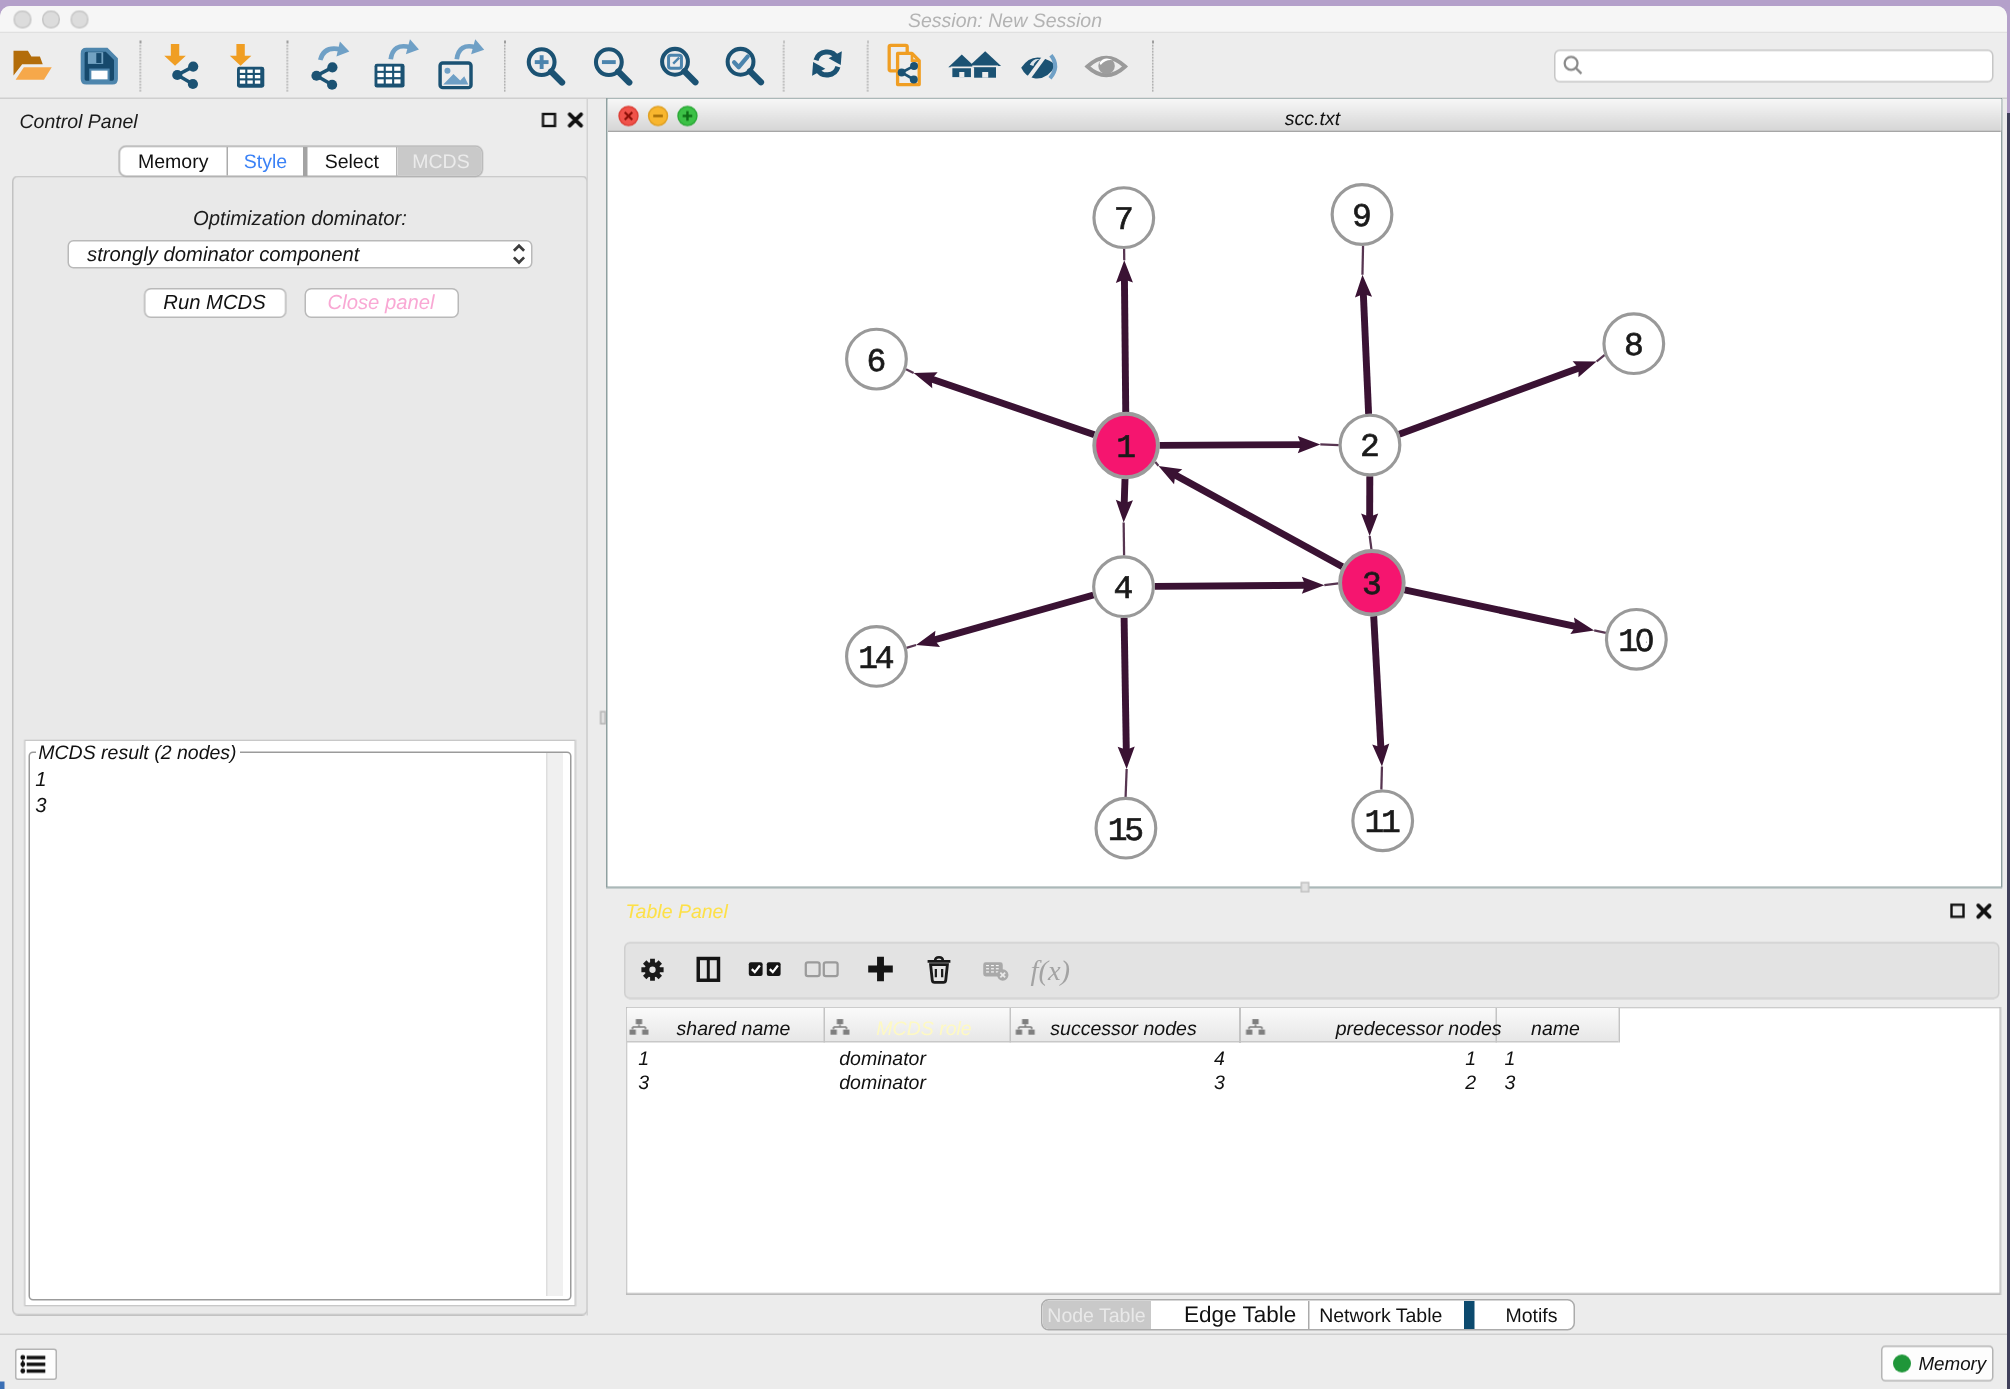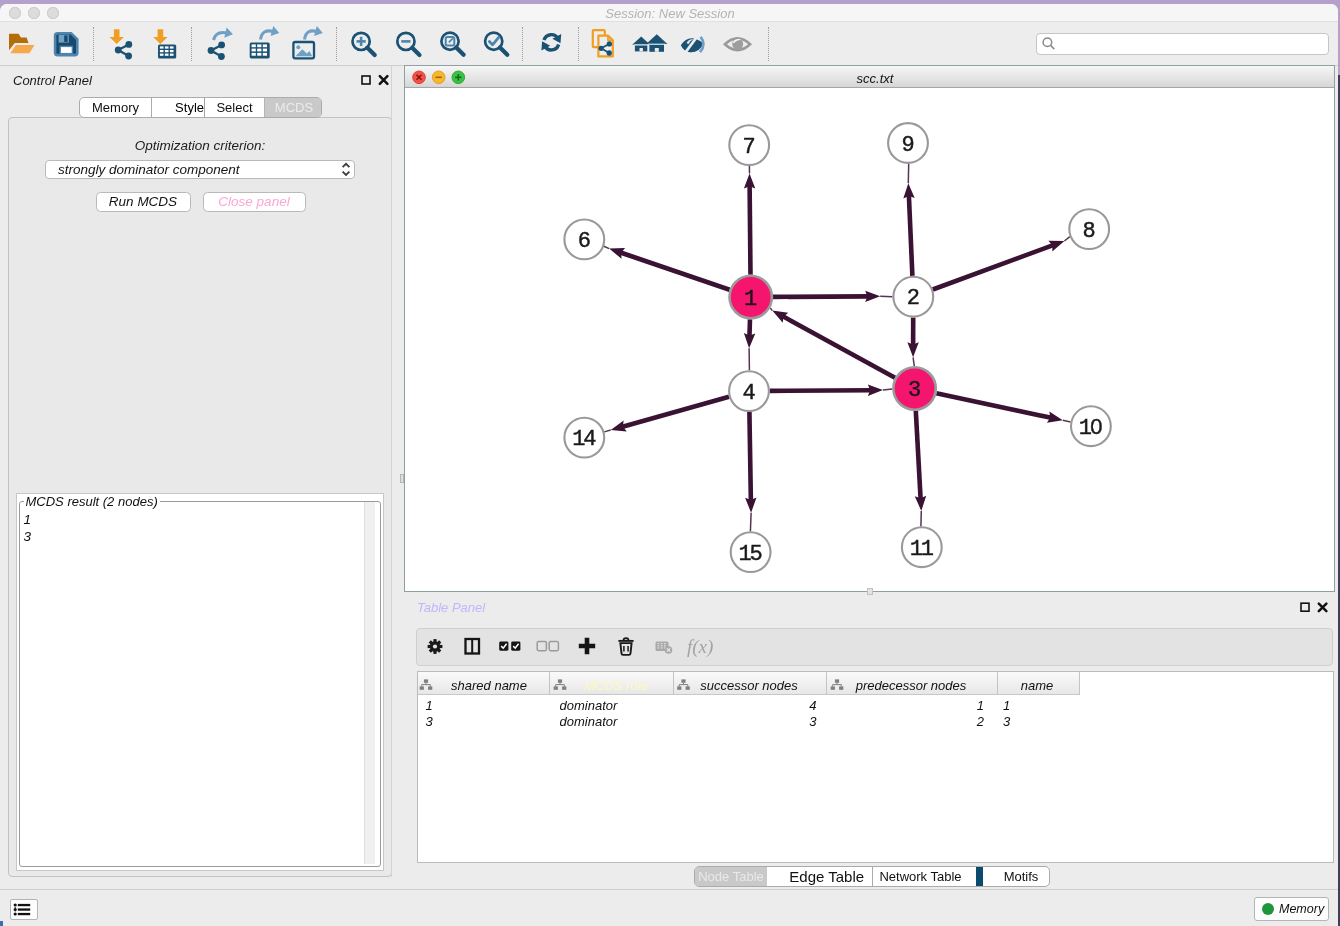--- a/index.html
+++ b/index.html
@@ -112,25 +112,25 @@
 <path d="M700.6 36.8 Q706.6 44.2 700.0 52.2" fill="none" stroke="#6fa0c6" stroke-width="2.7"></path>
 <path d="M724.9 44.3 Q737.5 32.6 750.1 44.3 Q737.5 56.0 724.9 44.3 Z" fill="#ededed" stroke="#9a9a9a" stroke-width="2.6"></path>
 <circle cx="737.7" cy="44.0" r="5.5" fill="#9d9d9d"></circle>
 <path d="M732.9 42.0 Q736.3 37.2 741.9 40.2 Q737.2 39.4 733.8 43.4 Z" fill="#fff"></path>
 </svg>
 <div class="abs" style="left:1036px;top:33px;width:293px;height:22px;background:#fff;border:1px solid #c6c6c6;border-radius:4px"></div>
 <div class="txt" style="left:13px;top:72.5px;font-size:13px;color:#1a1a1a">Control Panel</div>
 <div class="abs" style="left:8px;top:117px;width:384px;height:760px;border:1px solid #c2c2c2;border-radius:4px;background:#e9e9e9"></div>
 <div class="abs" style="left:79px;top:97px;width:243px;height:21px;background:#fff;border:1px solid #ababab;border-radius:5px;overflow:hidden">
     <div style="position:absolute;left:0;top:0;width:72px;height:21px;border-right:1px solid #ababab;text-align:center;font-size:13px;line-height:20px;color:#111">Memory</div>
-    <div style="position:absolute;left:72px;top:0;width:53px;height:21px;border-right:1px solid #a3a3a3;text-align:right;font-size:13px;line-height:20px;color:#000000">Style</div>
+    <div style="position:absolute;left:72px;top:0;width:53px;height:21px;border-right:3px solid #a3a3a3;text-align:center;font-size:13px;line-height:20px;color:#3b82f6">Style</div>
     <div style="position:absolute;left:125px;top:0;width:60px;height:21px;border-right:1px solid #b5b5b5;text-align:center;font-size:13px;line-height:20px;color:#111">Select</div>
     <div style="position:absolute;left:185px;top:0;width:58px;height:21px;background:#c9c9c9;text-align:center;font-size:13px;line-height:20px;color:#ebebeb">MCDS</div>
   </div>
-<div class="txt" style="left:0px;top:138px;width:400px;text-align:center;font-size:13.5px;color:#1c1c1c">Optimization criterion:</div>
+<div class="txt" style="left:0px;top:138px;width:400px;text-align:center;font-size:13.5px;color:#1c1c1c">Optimization dominator:</div>
 <div class="abs" style="left:44.5px;top:160px;width:310px;height:19px;background:#fff;border:1px solid #b9b9b9;border-radius:4px"></div>
 <div class="txt" style="left:58px;top:162px;font-size:13.5px;color:#151515">strongly dominator component</div>
 <div class="abs" style="left:95.5px;top:192px;width:95px;height:19.5px;background:#fff;border:1px solid #b9b9b9;border-radius:4.5px"></div>
 <div class="txt" style="left:95.5px;top:194px;width:95px;text-align:center;font-size:13.5px;color:#111">Run MCDS</div>
 <div class="abs" style="left:202.5px;top:192px;width:103px;height:19.5px;background:#fff;border:1px solid #b9b9b9;border-radius:4.5px"></div>
 <div class="txt" style="left:202.5px;top:194px;width:103px;text-align:center;font-size:13.5px;color:#f9a8d4">Close panel</div>
 <div class="abs" style="left:15.5px;top:492.5px;width:368px;height:378px;background:#fff;border:1px solid #c8c8c8"></div>
 <div class="abs" style="left:18.5px;top:500.5px;width:362px;height:366px;border:1px solid #9b9b9b;border-radius:3px"></div>
 <div class="abs" style="left:364px;top:502px;width:11px;height:362px;background:#f0f0f0;border-left:1px solid #dedede"></div>
 <div class="txt" style="left:23.5px;top:494px;font-size:13px;color:#111;background:#fff;padding:0 2px">MCDS result (2 nodes)</div>
@@ -201,21 +201,21 @@
 <text x="178.2" y="357.2" font-family="Liberation Mono, monospace" font-size="22" fill="#1a1a1a" stroke="#1a1a1a" stroke-width="0.45" text-anchor="middle" letter-spacing="-2.2">14</text>
 <circle cx="685.9" cy="338.2" r="19.9" fill="#ffffff" stroke="#999999" stroke-width="2.1"></circle>
 <text x="684.8" y="345.8" font-family="Liberation Mono, monospace" font-size="22" fill="#1a1a1a" stroke="#1a1a1a" stroke-width="0.45" text-anchor="middle" letter-spacing="-2.2">10</text>
 <circle cx="345.6" cy="464.1" r="19.9" fill="#ffffff" stroke="#999999" stroke-width="2.1"></circle>
 <text x="344.5" y="471.7" font-family="Liberation Mono, monospace" font-size="22" fill="#1a1a1a" stroke="#1a1a1a" stroke-width="0.45" text-anchor="middle" letter-spacing="-2.2">15</text>
 <circle cx="516.8" cy="459.2" r="19.9" fill="#ffffff" stroke="#999999" stroke-width="2.1"></circle>
 <text x="515.7" y="466.8" font-family="Liberation Mono, monospace" font-size="22" fill="#1a1a1a" stroke="#1a1a1a" stroke-width="0.45" text-anchor="middle" letter-spacing="-2.2">11</text>
 <circle cx="690.5" cy="338.4" r="2.6" fill="#fff"></circle>
 </svg>
 <div class="abs" style="left:867px;top:587.5px;width:6px;height:7px;background:#e2e2e2;border:1px solid #c2c2c2"></div>
-<div class="txt" style="left:417px;top:600px;font-size:13px;color:#c4b5fd">Table Panel</div>
+<div class="txt" style="left:417px;top:600px;font-size:13px;color:#fde047">Table Panel</div>
 <div class="abs" style="left:416px;top:627.5px;width:917px;height:38px;background:#e3e3e3;border:1px solid #cfcfcf;border-radius:4px"></div>
 <svg style="position:absolute;left:405px;top:628px" width="935" height="40" viewBox="0 0 935 40">
 <line x1="30" y1="18.5" x2="37.4" y2="18.5" stroke="#1a1a1a" stroke-width="3.2"></line>
     <line x1="30" y1="18.5" x2="35.2" y2="23.7" stroke="#1a1a1a" stroke-width="3.2"></line>
     <line x1="30" y1="18.5" x2="30.0" y2="25.9" stroke="#1a1a1a" stroke-width="3.2"></line>
     <line x1="30" y1="18.5" x2="24.8" y2="23.7" stroke="#1a1a1a" stroke-width="3.2"></line>
     <line x1="30" y1="18.5" x2="22.6" y2="18.5" stroke="#1a1a1a" stroke-width="3.2"></line>
     <line x1="30" y1="18.5" x2="24.8" y2="13.3" stroke="#1a1a1a" stroke-width="3.2"></line>
     <line x1="30" y1="18.5" x2="30.0" y2="11.1" stroke="#1a1a1a" stroke-width="3.2"></line>
     <line x1="30" y1="18.5" x2="35.2" y2="13.3" stroke="#1a1a1a" stroke-width="3.2"></line>
@@ -252,21 +252,21 @@
 <div class="abs" style="left:417px;top:671px;width:917px;height:192px;background:#fff;border:1px solid #bbb"></div>
 <div class="abs" style="left:418px;top:672px;width:661px;height:23px;background:linear-gradient(#fafafa,#e7e7e7);border-bottom:1px solid #c8c8c8"></div>
 <div class="abs" style="left:549px;top:672px;width:1px;height:23px;background:#c4c4c4"></div>
 <div class="abs" style="left:672.7px;top:672px;width:1px;height:23px;background:#c4c4c4"></div>
 <div class="abs" style="left:826.4px;top:672px;width:1px;height:23px;background:#c4c4c4"></div>
 <div class="abs" style="left:997.2px;top:672px;width:1px;height:23px;background:#c4c4c4"></div>
 <div class="abs" style="left:1078.8px;top:672px;width:1px;height:23px;background:#c4c4c4"></div>
 <div class="txt" style="left:399px;top:678px;width:180px;text-align:center;font-size:13px;color:#111">shared name</div>
 <div class="txt" style="left:526px;top:678px;width:180px;text-align:center;font-size:13px;color:#fef9c3">MCDS role</div>
 <div class="txt" style="left:659px;top:678px;width:180px;text-align:center;font-size:13px;color:#111">successor nodes</div>
-<div class="txt" style="left:821px;top:678px;width:180px;text-align:center;font-size:13px;color:#111">predecessor nodes</div>
+<div class="txt" style="left:821px;top:678px;width:180px;text-align:right;font-size:13px;color:#111">predecessor nodes</div>
 <div class="txt" style="left:947px;top:678px;width:180px;text-align:center;font-size:13px;color:#111">name</div>
 <div class="txt" style="left:425.5px;top:697.5px;font-size:13px;color:#111">1</div>
 <div class="txt" style="left:559.5px;top:697.5px;font-size:13px;color:#111">dominator</div>
 <div class="txt" style="left:716.5px;top:697.5px;width:100px;text-align:right;font-size:13px;color:#111">4</div>
 <div class="txt" style="left:884px;top:697.5px;width:100px;text-align:right;font-size:13px;color:#111">1</div>
 <div class="txt" style="left:1003px;top:697.5px;font-size:13px;color:#111">1</div>
 <div class="txt" style="left:425.5px;top:713.5px;font-size:13px;color:#111">3</div>
 <div class="txt" style="left:559.5px;top:713.5px;font-size:13px;color:#111">dominator</div>
 <div class="txt" style="left:716.5px;top:713.5px;width:100px;text-align:right;font-size:13px;color:#111">3</div>
 <div class="txt" style="left:884px;top:713.5px;width:100px;text-align:right;font-size:13px;color:#111">2</div>

